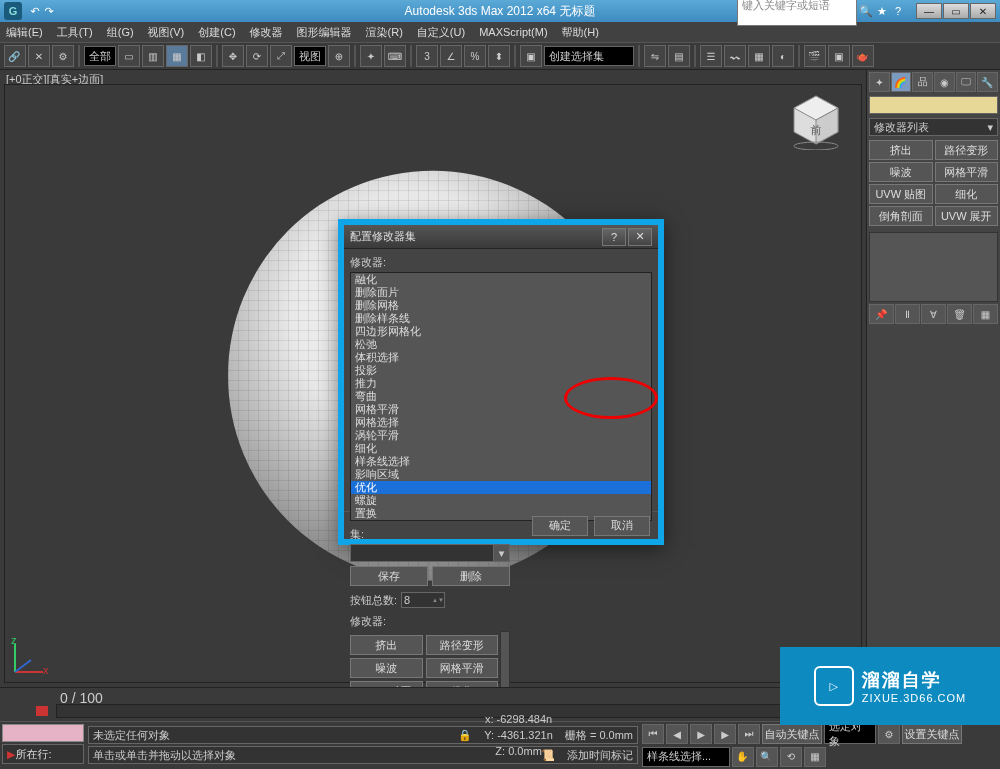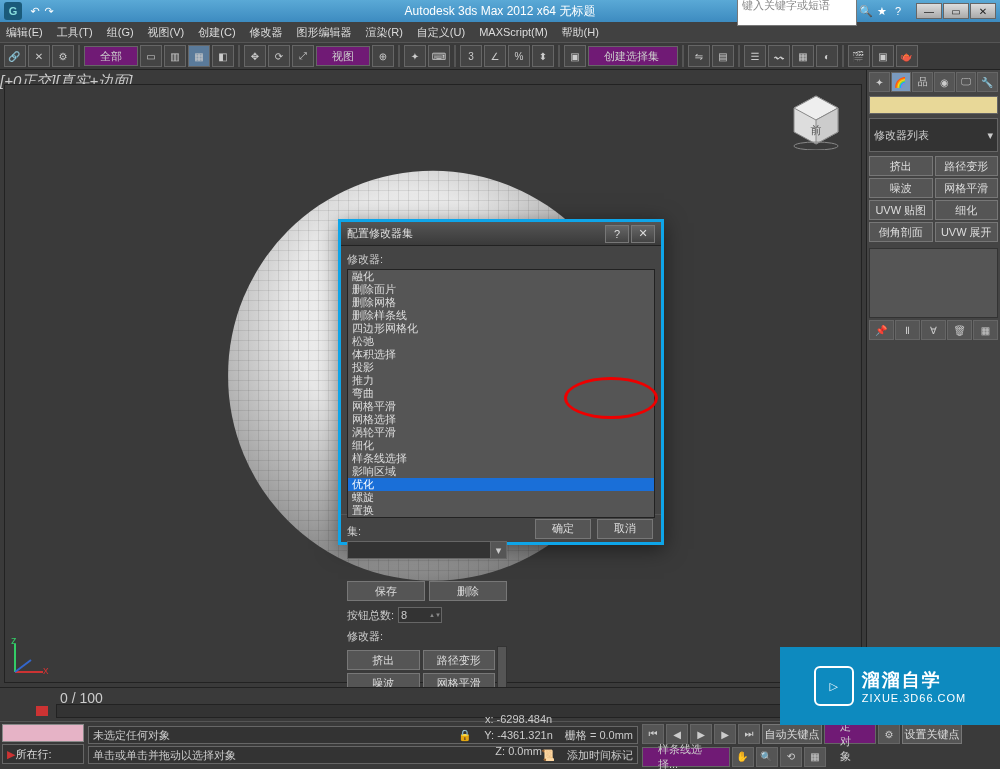--- a/index.html
+++ b/index.html
@@ -13,58 +13,58 @@
 .titlebar .win-btns { display:flex; margin-left:8px; }
 .titlebar .win-btn { width:26px; height:16px; background:linear-gradient(#ddd,#aaa); border:1px solid #666; margin-left:1px; display:flex;align-items:center;justify-content:center;color:#222;font-size:10px; }
 .titlebar .ticon { width:14px;height:14px;color:#fff;display:inline-flex;align-items:center;justify-content:center;font-size:11px; }
 
 .menubar { height: 20px; background:#414141; display:flex; align-items:center; padding:0 6px; color:#ddd; gap:14px; }
 .menubar span { cursor:default; }
 
 .toolbar { height: 28px; background:#3a3a3a; border-top:1px solid #555; border-bottom:1px solid #222; display:flex; align-items:center; padding:0 4px; gap:2px; }
 .tbtn { width:22px; height:22px; background:#444; border:1px solid #666; display:flex;align-items:center;justify-content:center; color:#ccc; font-size:10px; }
 .tbtn.on { background:#5a7a9a; }
-.tdrop { height:20px; background:#701a75; border:1px solid #666; color:#ccc; padding:0 15px; display:flex;align-items:center; }
+.tdrop { height:20px; background:#000000; border:1px solid #666; color:#ccc; padding:0 4px; display:flex;align-items:center; }
 .toolbar .sep { width:2px; height:22px; background:#555; margin:0 2px; }
 
 .workspace { position:absolute; top:70px; left:0; right:134px; bottom:82px; background:#3a3a3a; }
-.viewport-label { position:absolute; top:2px; left:0; color:#ccc; font-size:15px;font-style:italic; }
+.viewport-label { position:absolute; top:2px; left:6px; color:#ccc; font-size:11px; }
 .viewport { position:absolute; inset:14px 4px 4px 4px; background:#3a3a3a; border:1px solid #222; }
 .viewport-cube { position:absolute; top:20px; right:20px; width:60px;height:60px; }
 .axis { position:absolute; left:6px; bottom:6px; width:40px; height:40px; }
 
 .right-panel { position:absolute; top:70px; right:0; width:134px; bottom:82px; background:#444; border-left:1px solid #222; padding:2px; }
 .panel-icons { height:20px; display:flex; gap:1px; margin-bottom:4px; }
 .panel-icons .pi { flex:1; background:#555; border:1px solid #666; display:flex;align-items:center;justify-content:center;color:#ccc;font-size:10px; }
 .panel-icons .pi.on { background:#7a9abf; }
 .name-field { height:18px; background:#e8d898; border:1px solid #666; margin-bottom:4px; }
-.mod-drop { height:18px; background:#333; border:1px solid #666; color:#ccc; padding:16px 4px; display:flex;align-items:center;justify-content:space-between;gap:48px; }
+.mod-drop { height:18px; background:#333; border:1px solid #666; color:#ccc; padding:0 4px; display:flex;align-items:center;justify-content:space-between;gap:48px; }
 .mod-btns { display:grid; grid-template-columns:1fr 1fr; gap:2px; margin-top:4px; }
 .mod-btn { height:20px; background:#555; border:1px solid #777; color:#ddd; display:flex;align-items:center;justify-content:center; font-size:11px; }
 .stack-area { height:70px; background:#555; border:1px solid #333; margin-top:6px; }
 .stack-icons { height:20px; display:flex; gap:1px; margin-top:2px; }
 .stack-icons .si { flex:1; background:#555; border:1px solid #666; display:flex;align-items:center;justify-content:center;color:#ccc;font-size:10px; }
 
 .sphere { position:absolute; left:50%; top:50%; transform:translate(-50%,-52%); width:410px; height:410px; border-radius:50%; background: radial-gradient(circle at 45% 35%, #fff 0%, #e8e8e8 35%, #888 75%, #333 100%); }
 .sphere::after { content:""; position:absolute; inset:0; border-radius:50%; background-image: repeating-linear-gradient(0deg, rgba(0,0,0,.08) 0 1px, transparent 1px 10px), repeating-linear-gradient(90deg, rgba(0,0,0,.08) 0 1px, transparent 1px 10px); }
 
-.dialog { position:absolute; left:338px; top:219px; width:326px; height:326px; background:#444; border:3px solid #0ea5e9; box-shadow:0 4px 20px rgba(0,0,0,.5); }
+.dialog { position:absolute; left:338px; top:219px; width:326px; height:326px; background:#444; border:6px solid #0ea5e9; box-shadow:0 4px 20px rgba(0,0,0,.5); }
 .dlg-title { height:24px; background:linear-gradient(#555,#3a3a3a); display:flex; align-items:center; color:#ddd; padding:0 6px; border-bottom:1px solid #222; }
 .dlg-title .buttons { margin-left:auto; display:flex; gap:2px; }
 .dlg-title .dbtn { width:24px;height:18px;background:linear-gradient(#666,#444);border:1px solid #777;color:#ddd;display:flex;align-items:center;justify-content:center;font-size:11px; }
 .dlg-body { padding:6px; display:flex; gap:6px; height:calc(100% - 52px);flex-direction:column; }
 .dlg-left { flex:1; display:flex; flex-direction:column; }
 .dlg-right { width:160px; display:flex; flex-direction:column; position:relative; }
 .dlg-label { color:#ccc; margin-bottom:2px; }
 .listbox { flex:1; background:#555; border:1px solid #222; overflow:hidden; color:#ddd; }
 .listbox .item { padding:0 4px; height:13px; line-height:13px; font-size:11px; white-space:nowrap; }
 .listbox .item.sel { background:#1a6fd8; color:#fff; }
 .combo { height:18px; background:#333; border:1px solid #666; display:flex; }
 .combo .arrow { width:16px; background:#555; border-left:1px solid #666; display:flex;align-items:center;justify-content:center;color:#ccc; }
-.row { display:flex; gap:4px; margin-top:22px;border-radius:10px; }
+.row { display:flex; gap:4px; margin-top:4px;border-radius:10px; }
 .btn { flex:1; height:20px; background:#555; border:1px solid #777; color:#ddd; display:flex;align-items:center;justify-content:center; }
 .spin-row { display:flex; align-items:center; gap:4px; margin-top:6px; color:#ccc; }
 .spinner { width:44px; height:16px; background:#333; border:1px solid #666; color:#ccc; padding:0 2px; display:flex;align-items:center;justify-content:space-between; }
 .spinner .spb { width:10px; display:flex;flex-direction:column;font-size:6px;line-height:5px;color:#888; }
 .right-grid { display:grid; grid-template-columns:1fr 1fr; gap:3px; margin-top:4px; position:relative; }
 .right-grid .gbtn { height:20px; background:#555; border:1px solid #777; color:#ddd; display:flex;align-items:center;justify-content:center; font-size:11px; }
 .scroll-strip { width:10px; background:#555; border:1px solid #333; }
 .dlg-footer { height:28px; display:flex; justify-content:flex-end; align-items:center; padding:0 8px; gap:6px; border-top:1px solid #555; }
 .dlg-footer .fbtn { width:56px; height:20px; background:#555; border:1px solid #777; color:#ddd; display:flex;align-items:center;justify-content:center;text-align:center; }
 

